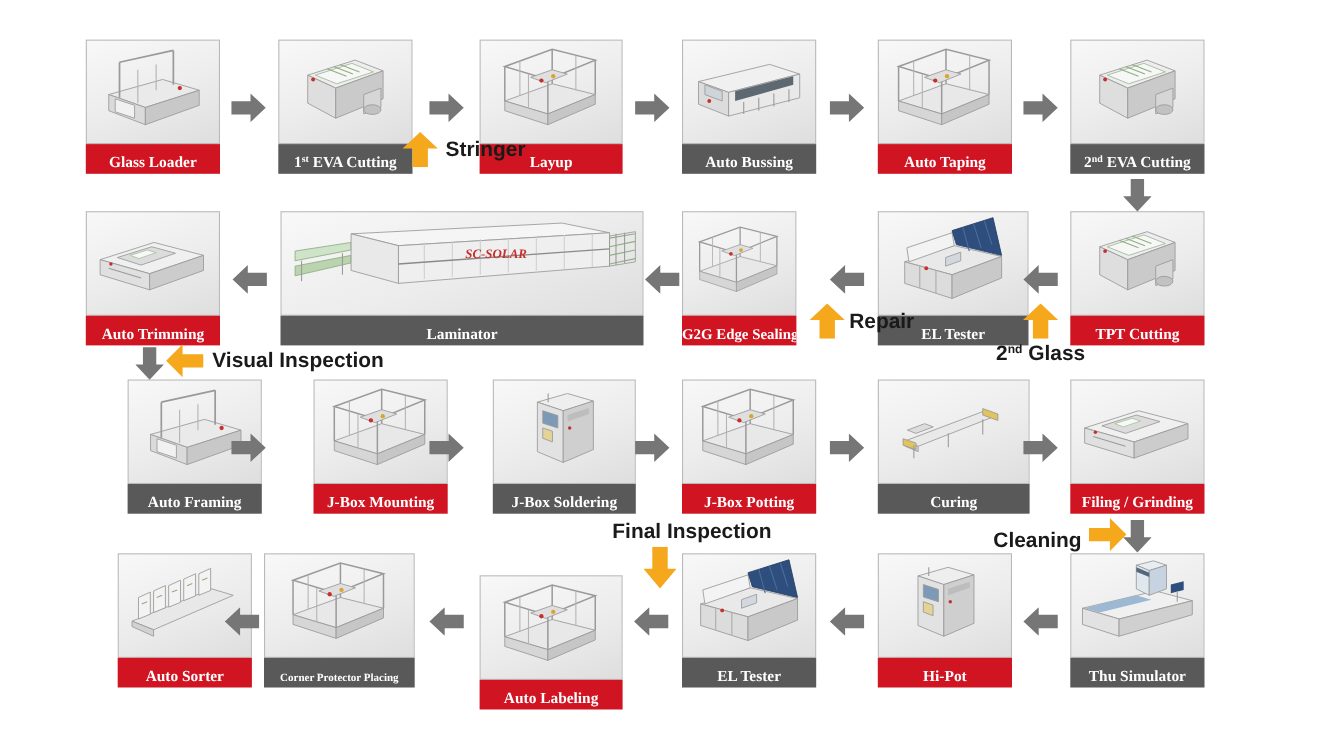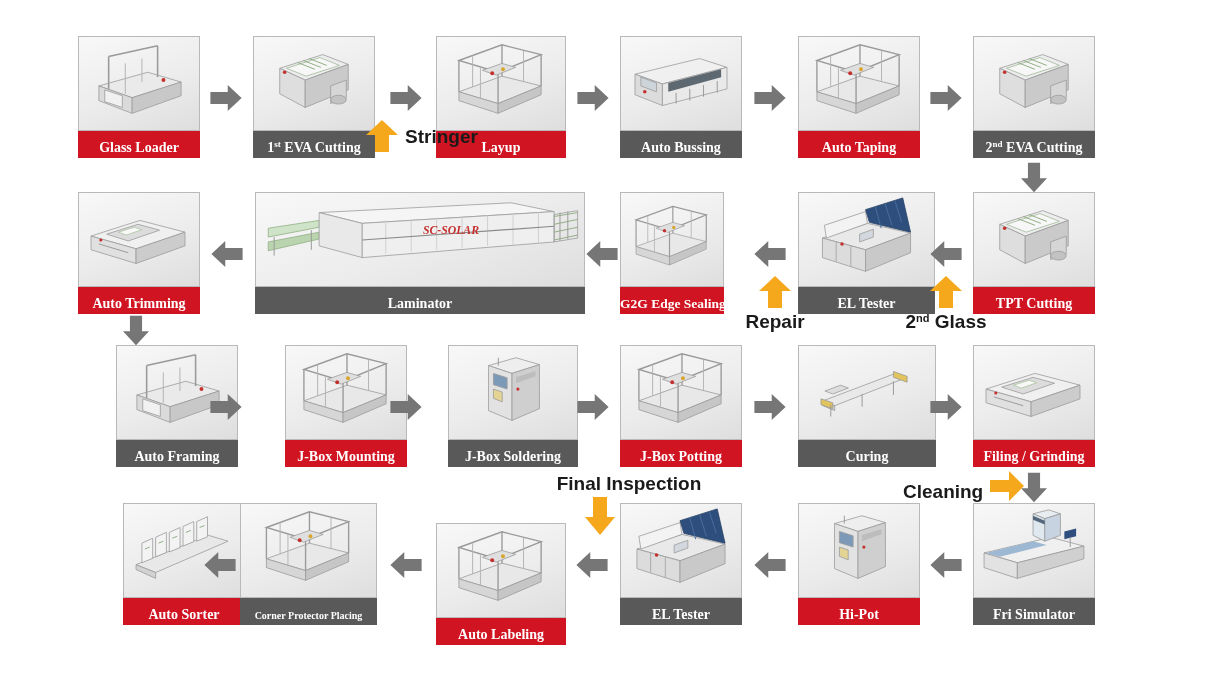--- a/index.html
+++ b/index.html
@@ -28,21 +28,21 @@
 
   .flow-arrow{position:absolute;line-height:0;}
 
   .anno{
     position:absolute;display:flex;align-items:center;gap:5px;
     font-weight:bold;font-size:19px;color:var(--annot);white-space:nowrap;line-height:1;
   }
   .anno sup{font-size:11px;vertical-align:6px;}
   .anno svg{flex:0 0 auto;}
   .anno--stringer{left:366px;top:120px;width:104px;gap:7px;}
-  .anno--repair{left:736px;top:276px;width:78px;flex-direction:column;gap:4px;}
+  .anno--repair{left:736px;top:276px;width:78px;flex-direction:row;gap:4px;}
   .anno--second-glass{left:899px;top:276px;width:94px;flex-direction:column;gap:4px;}
   .anno--visual-inspection{left:151px;top:313px;flex-direction:row;gap:8px;}
   .anno--cleaning{left:903px;top:471px;flex-direction:row;gap:7px;align-items:flex-end;}
   .anno--final-inspection{left:553px;top:474px;width:152px;flex-direction:column;gap:4px;}
   .anno--final-inspection svg{margin-right:58px;}
 </style>
 </head>
 <body>
 
 <div id="canvas">
@@ -387,21 +387,21 @@
           <polygon points="58,57 108,40 108,54 58,72" fill="#cccccc" stroke="#9a9a9a" stroke-width="0.8"></polygon>
           <line x1="20" y1="52" x2="50" y2="61" stroke="#9a9a9a"></line>
           <polygon points="40,40 56,35 64,37.5 48,43" fill="#f8f8f8" stroke="#a9c49f" stroke-width="0.8"></polygon>
           <circle cx="22" cy="48" r="1.6" fill="#c5302e"></circle>
         </svg>
       </div>
     <div class="label red">
       <span class="pre"></span><sup></sup><span class="main">Filing / Grinding</span>
     </div>
   </div>
-    <div class="station station--auto-sorter" style="left: 76px; top: 503px; width: 122px; padding-left: 47px;">
+    <div class="station station--auto-sorter" style="left: 60px; top: 503px; width: 122px; padding-left: 47px;">
     <div class="img">
         <svg viewBox="0 0 122 95" preserveAspectRatio="xMidYMid meet">
           <polygon points="12,62 86,32 106,38 32,70" fill="#e8e8e8" stroke="#9a9a9a" stroke-width="0.8"></polygon>
           <polygon points="12,62 32,70 32,76 12,67" fill="#d2d2d2" stroke="#9a9a9a" stroke-width="0.8"></polygon>
           <polygon points="18,60 29,55.5 29,35 18,40" fill="#f3f3f3" stroke="#9a9a9a" stroke-width="0.8"></polygon>
           <line x1="21" y1="46" x2="26" y2="44" stroke="#8fae83"></line>
           <polygon points="32,54 43,49.5 43,29 32,34" fill="#f3f3f3" stroke="#9a9a9a" stroke-width="0.8"></polygon>
           <line x1="35" y1="40" x2="40" y2="38" stroke="#8fae83"></line>
           <polygon points="46,49 57,44.5 57,24 46,29" fill="#f3f3f3" stroke="#9a9a9a" stroke-width="0.8"></polygon>
           <line x1="49" y1="35" x2="54" y2="33" stroke="#8fae83"></line>
@@ -508,21 +508,21 @@
           <polygon points="12,50 60,38 74,42 26,54" fill="#9db8d2"></polygon>
           <polygon points="60,10 76,6 88,10 72,15" fill="#e8edf2" stroke="#9a9a9a" stroke-width="0.8"></polygon>
           <polygon points="60,10 72,15 72,38 60,32" fill="#dfe7ef" stroke="#9a9a9a" stroke-width="0.8"></polygon>
           <polygon points="72,15 88,10 88,32 72,38" fill="#c7d3e0" stroke="#9a9a9a" stroke-width="0.8"></polygon>
           <polygon points="60,12 72,17 72,21 60,16" fill="#55677d"></polygon>
           <polygon points="92,28 104,25 104,33 92,36" fill="#2e4f7d"></polygon>
           <line x1="98" y1="34" x2="98" y2="44" stroke="#9a9a9a"></line>
         </svg>
       </div>
     <div class="label gray">
-      <span class="pre"></span><sup></sup><span class="main">Fri Simulator</span>
+      <span class="pre"></span><sup></sup><span class="main">Thu Simulator</span>
     </div>
   </div>
     <div class="flow-arrow" style="left: 210px; top: 85px;"><svg width="32" height="26" viewBox="0 0 36 30">
         <polygon points="0,8 20,8 20,0 36,15 20,30 20,22 0,22" fill="var(--flow)"></polygon>
       </svg></div>
     <div class="flow-arrow" style="left: 390px; top: 85px;"><svg width="32" height="26" viewBox="0 0 36 30">
         <polygon points="0,8 20,8 20,0 36,15 20,30 20,22 0,22" fill="var(--flow)"></polygon>
       </svg></div>
     <div class="flow-arrow" style="left: 577px; top: 85px;"><svg width="32" height="26" viewBox="0 0 36 30">
         <polygon points="0,8 20,8 20,0 36,15 20,30 20,22 0,22" fill="var(--flow)"></polygon>
@@ -601,20 +601,28 @@
     </span>
   </div>
     <div class="anno anno--second-glass">
     <span style="line-height: 0;"><svg width="32" height="32" viewBox="0 0 32 32">
           <polygon points="9,32 23,32 23,15 32,15 16,0 0,15 9,15" fill="var(--yellow)"></polygon>
         </svg></span>
       <span class="anno-text">
       <span class="pre">2</span><sup>nd</sup><span class="main"> Glass</span>
     </span>
   </div>
+    <div class="anno anno--visual-inspection">
+    <span style="line-height: 0;"><svg width="34" height="30" viewBox="0 0 34 30">
+          <polygon points="34,9 15,9 15,0 0,15 15,30 15,21 34,21" fill="var(--yellow)"></polygon>
+        </svg></span>
+      <span class="anno-text">
+      <span class="pre"></span><sup></sup><span class="main">Visual Inspection</span>
+    </span>
+  </div>
     <div class="anno anno--cleaning">
     <span class="anno-text">
       <span class="pre"></span><sup></sup><span class="main">Cleaning</span>
     </span>
   <span style="line-height: 0;"><svg width="34" height="30" viewBox="0 0 34 30">
           <polygon points="0,9 19,9 19,0 34,15 19,30 19,21 0,21" fill="var(--yellow)"></polygon>
         </svg></span>
     </div>
     <div class="anno anno--final-inspection">
     <span class="anno-text">

